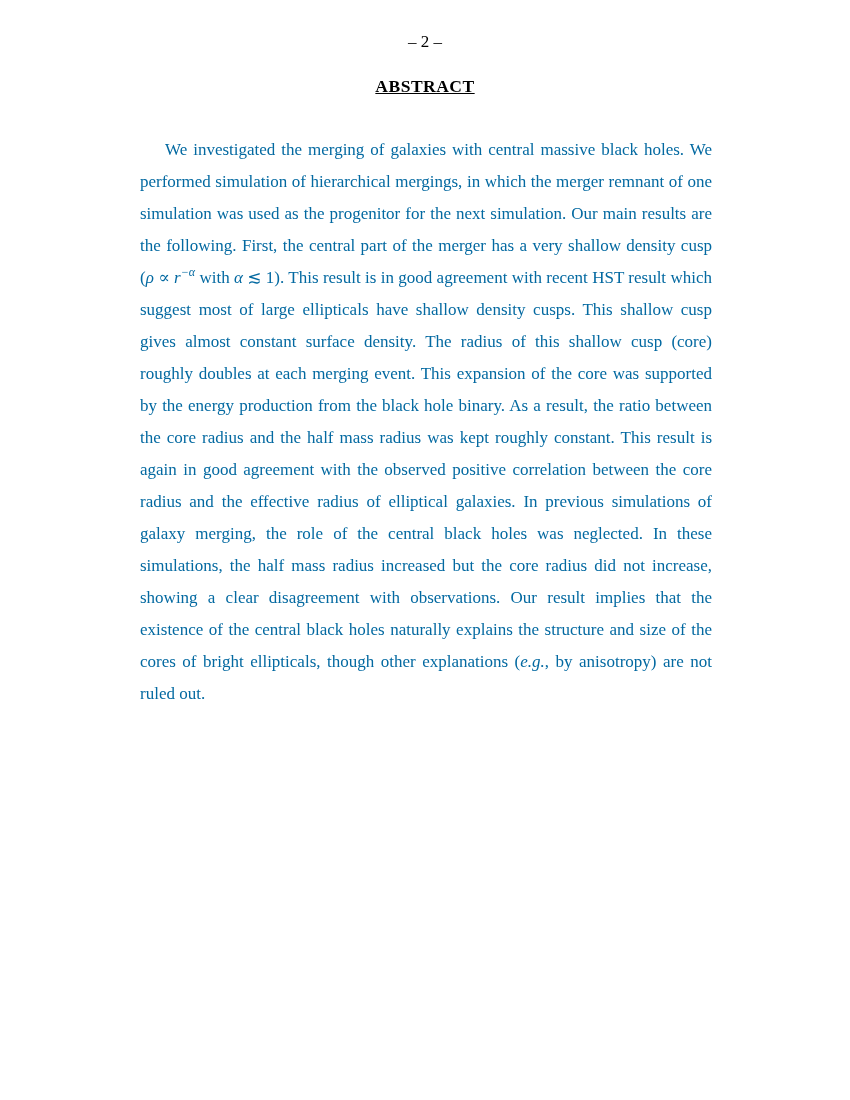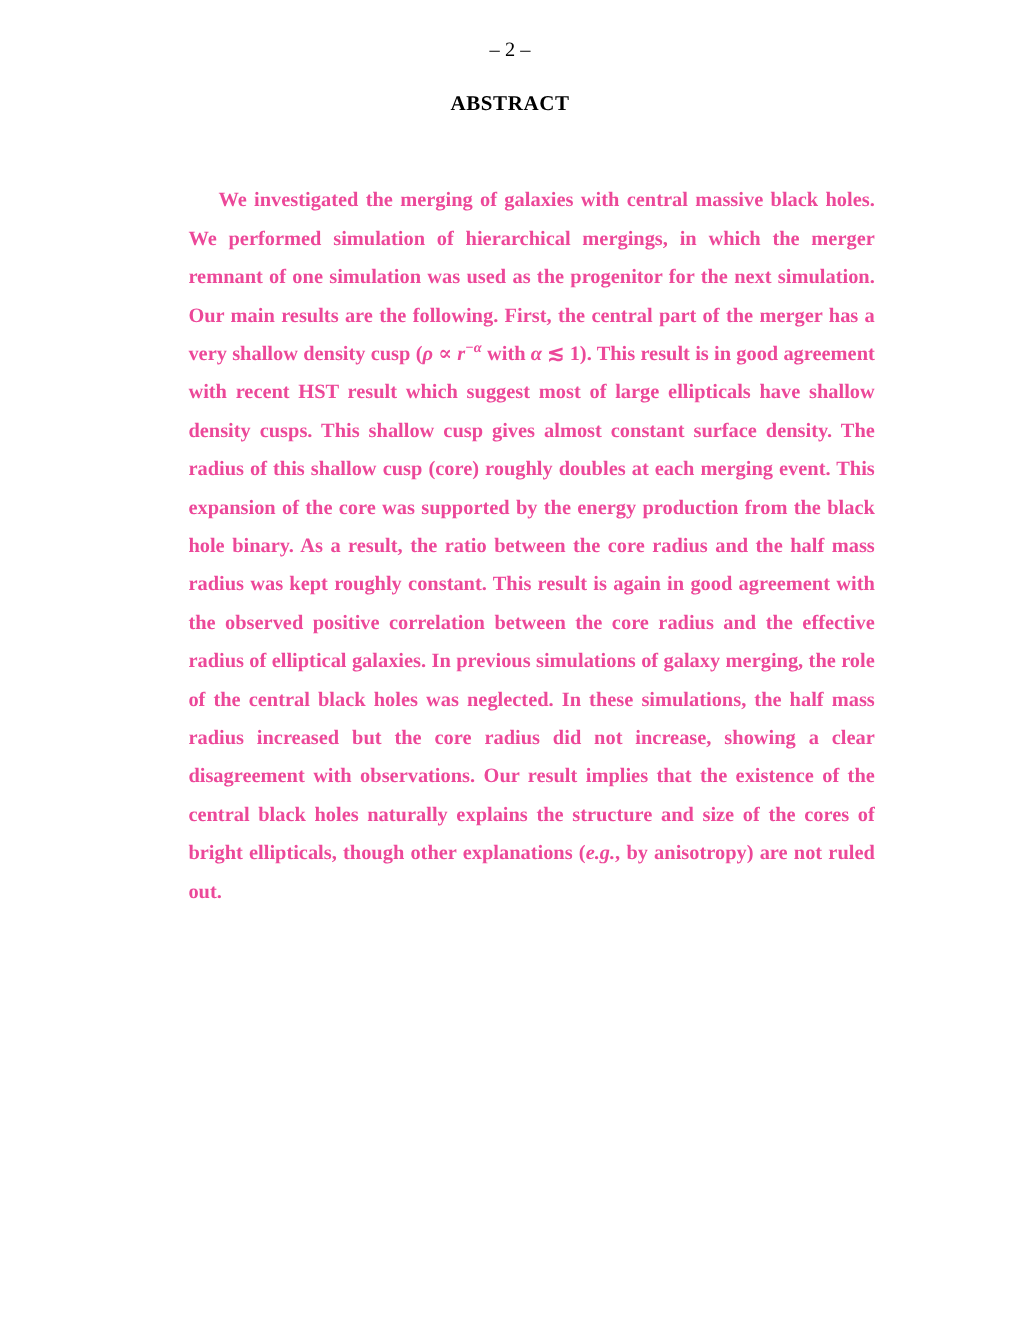--- a/index.html
+++ b/index.html
@@ -28,33 +28,33 @@
   .abstract-title {
     position: absolute;
     top: 76px;
     left: 0;
     width: 850px;
     text-align: center;
     font-size: 17.5px;
     font-weight: bold;
     letter-spacing: 0.5px;
     margin: 0;
+    text-decoration: underline;
   }
   .abstract-body {
     position: absolute;
     top: 134px;
     left: 140px;
     width: 572px;
-    margin: 17px;
+    margin: 0;
     font-size: 17px;
     line-height: 32px;
     text-align: justify;
     text-indent: 25px;
-    color: #ec4899;
-    font-weight: bold;
+    color: #0369a1;
   }
   .math-it {
     font-style: italic;
   }
   .exp {
     font-size: 12px;
     font-style: italic;
     vertical-align: super;
     line-height: 0;
   }

